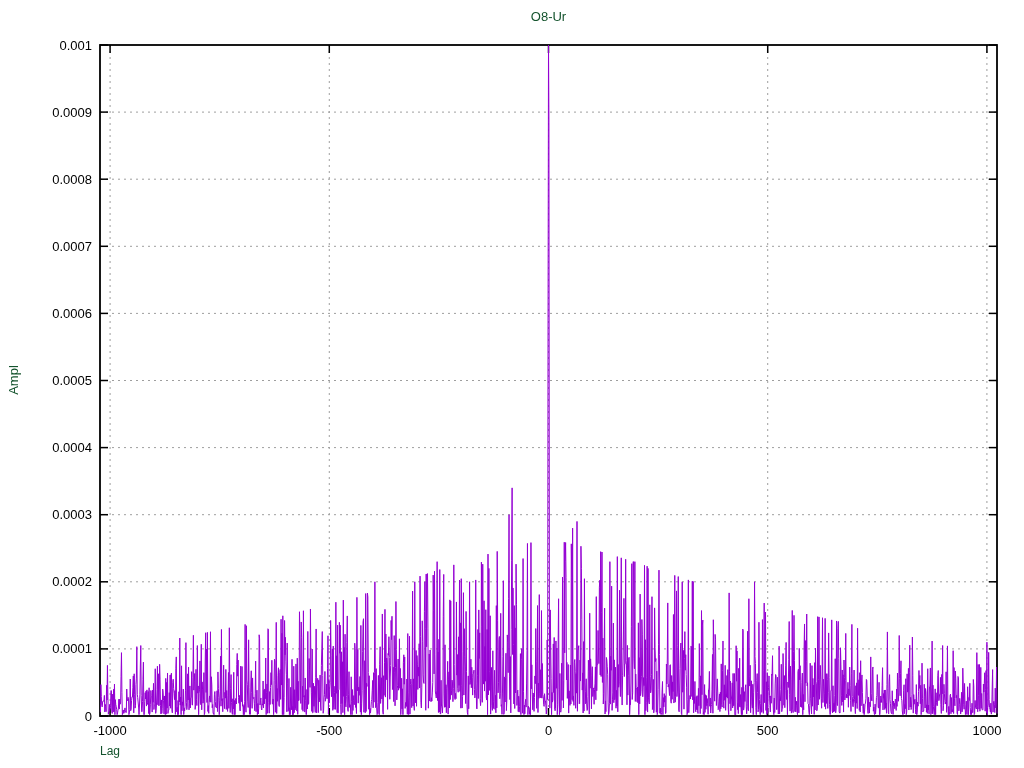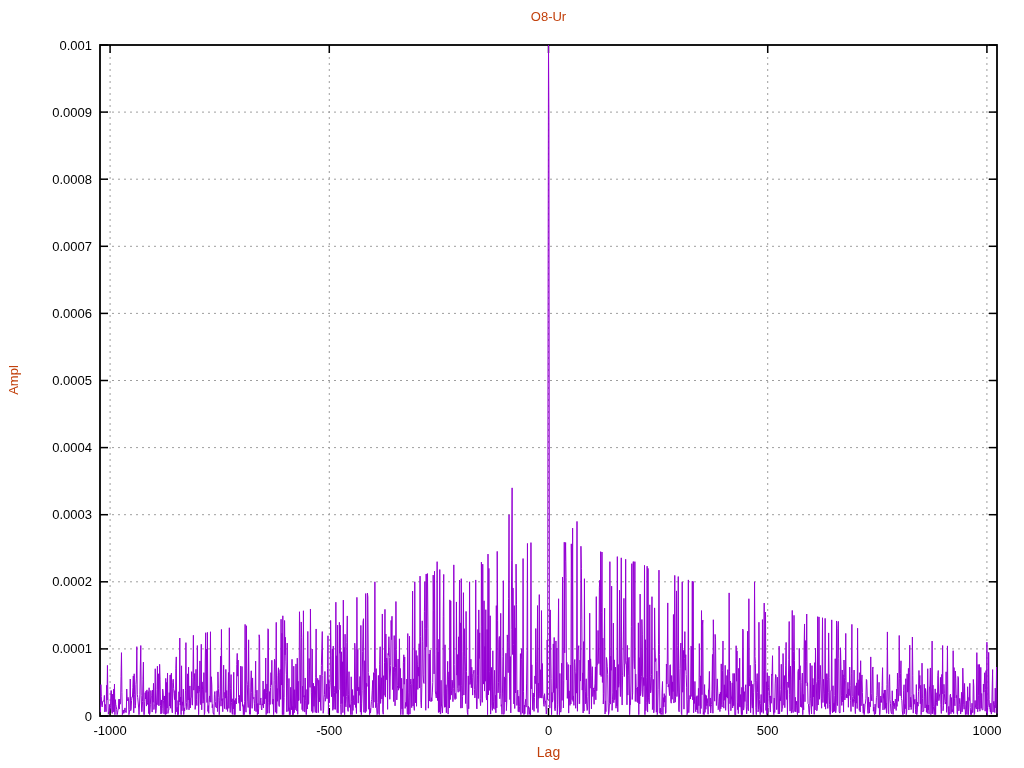--- a/index.html
+++ b/index.html
@@ -2,21 +2,21 @@
 <html><head>
 <meta charset="utf-8">
 <style>
   html, body { margin: 0; padding: 0; background: #ffffff; }
   #figure {
     position: relative;
     width: 1024px;
     height: 768px;
     background: #ffffff;
     font-family: "Liberation Sans", "DejaVu Sans", sans-serif;
-    color: #c2410c;
+    color: #14532d;
     overflow: hidden;
   }
   #chart-title {
     position: absolute;
     left: 100px;
     top: 9px;
     width: 897px;
     text-align: center;
     font-size: 13px;
   }
@@ -28,22 +28,22 @@
     transform: translate(-50%, -50%) rotate(-90deg);
     transform-origin: center;
     white-space: nowrap;
     margin-left: 7px;
   }
   #x-axis-label {
     position: absolute;
     left: 100px;
     top: 744px;
     width: 897px;
-    text-align: center;
-    font-size: 14px;
+    text-align: left;
+    font-size: 12px;
   }
   #plot-svg { position: absolute; left: 0; top: 0; }
   .ticklabel { font-family: "Liberation Sans", "DejaVu Sans", sans-serif; font-size: 13px; fill: #000; }
 </style>
 </head>
 <body>
 
 <div id="figure">
   <div id="chart-title">O8-Ur</div>
   <div id="y-axis-label">Ampl</div>

